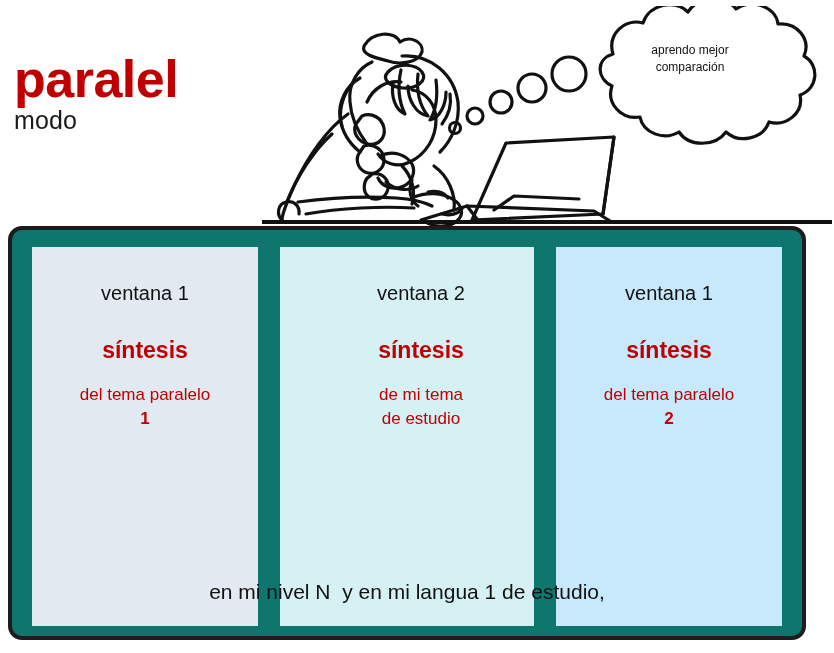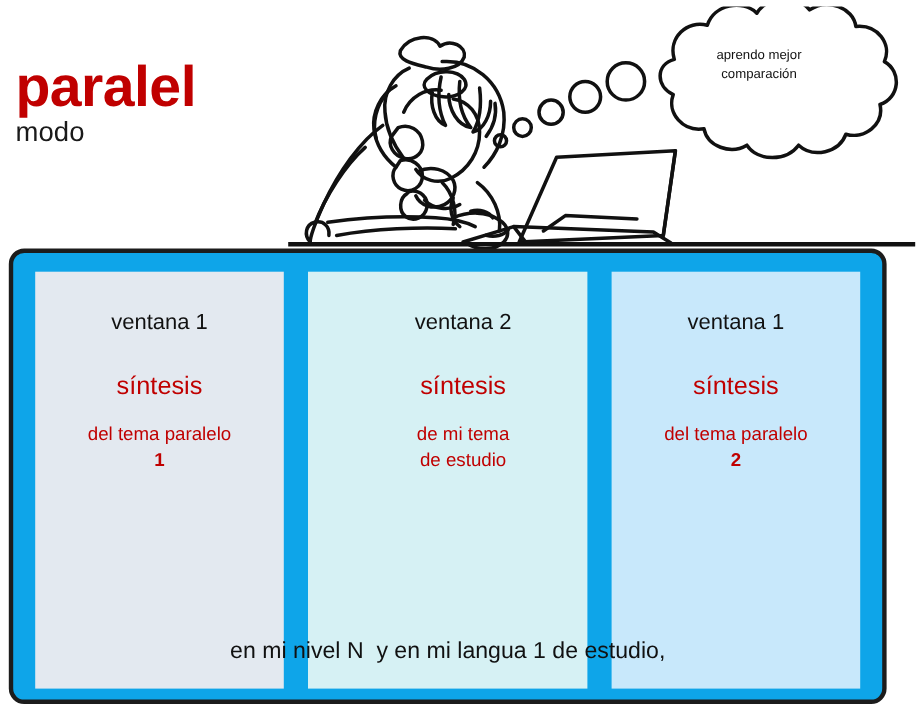--- a/index.html
+++ b/index.html
@@ -62,21 +62,21 @@
   
   #panel {
     position: absolute;
     left: 8px;
     top: 226px;
     width: 798px;
     height: 414px;
     border: 4px solid #1c1c1c;
     border-radius: 14px;
     box-sizing: border-box;
-    background: #0ea5e9;
+    background: #0f766e;
   }
 
   #columns {
     position: absolute;
     left: 20px;
     top: 17px;
     right: 20px;
     height: 379px;
     display: flex;
     gap: 22px;
@@ -91,21 +91,21 @@
   .col-2 { background: #d6f1f4; padding-left: 28px; }
   .col-3 { background: #c8e8fb; }
 
   .col-window {
     font-size: 20px;
     color: #111111;
     line-height: 1.2;
   }
   .col-synth {
     font-size: 23px;
-    font-weight: normal;
+    font-weight: bold;
     color: #c00000;
     margin-top: 32px;
     line-height: 1.2;
   }
   .col-desc {
     font-size: 17px;
     color: #c00000;
     margin-top: 18px;
     line-height: 1.45;
   }

